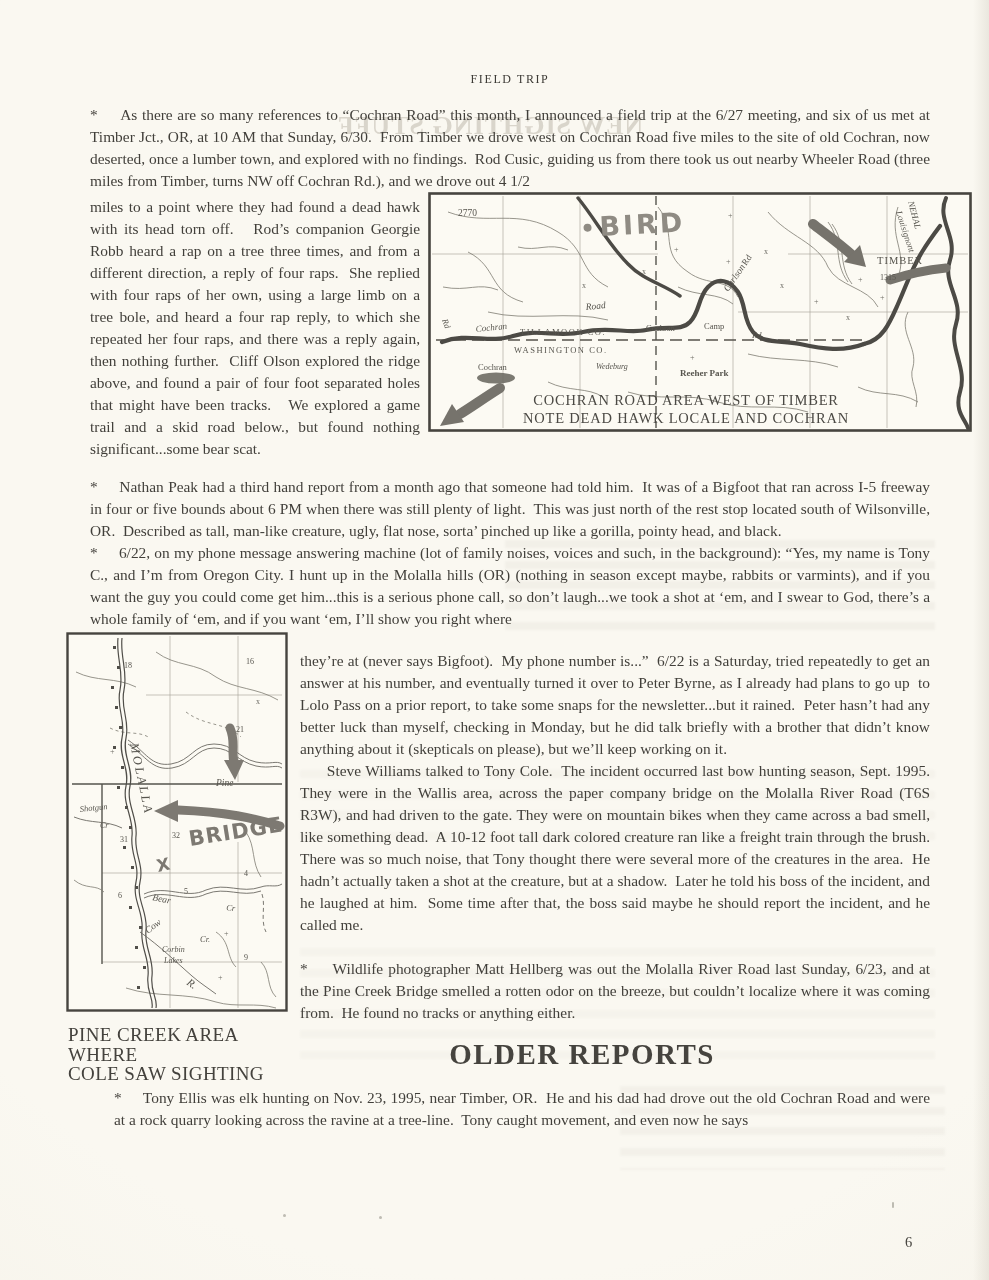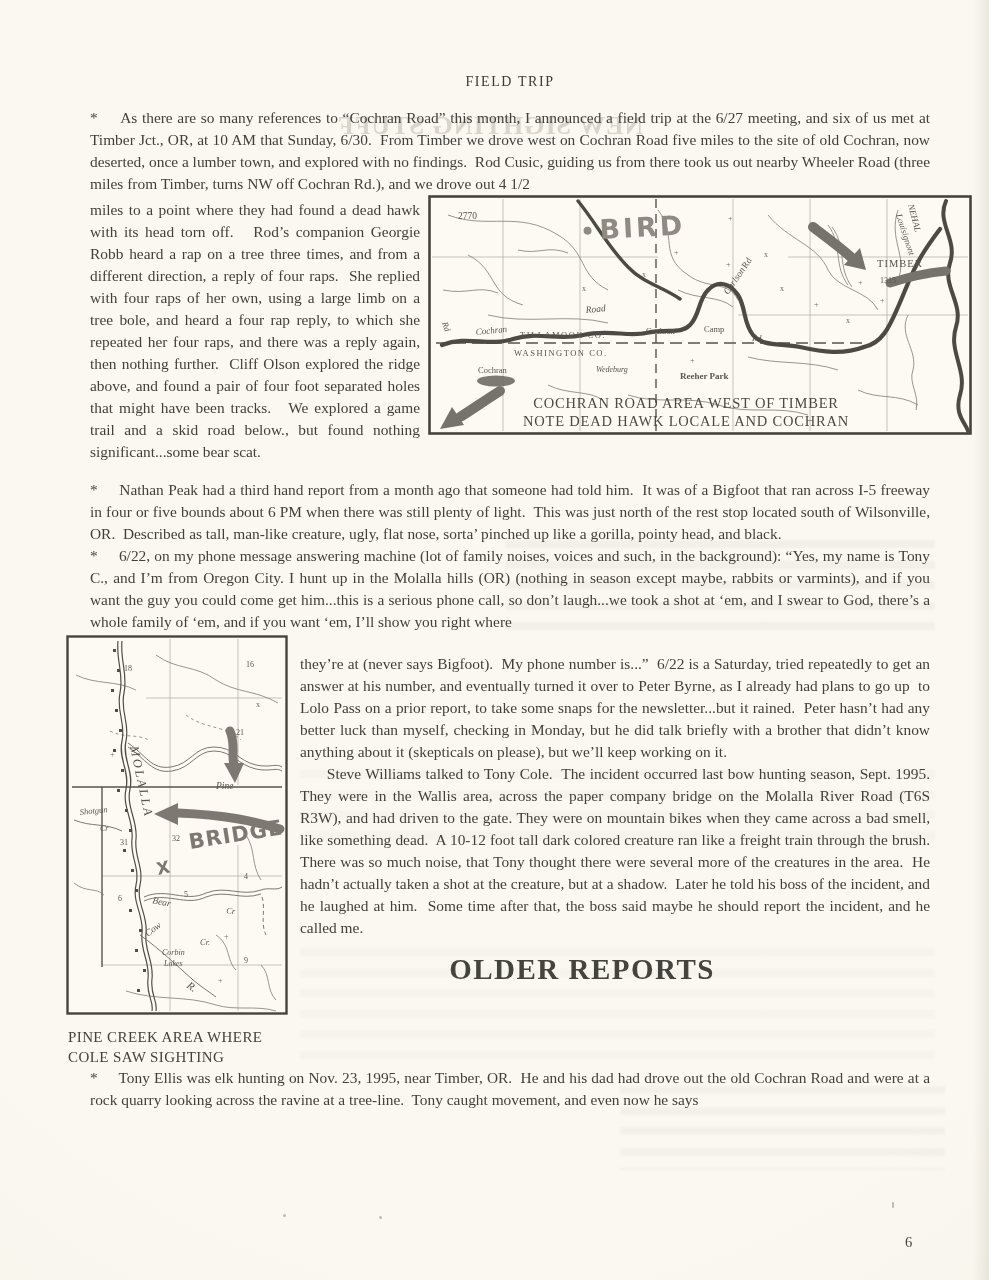--- a/index.html
+++ b/index.html
@@ -5,34 +5,34 @@
   *{box-sizing:border-box;}
   html,body{margin:0;padding:0;background:#cfccc2;}
   .page{
     position:relative;width:989px;height:1280px;overflow:hidden;
     background:radial-gradient(130% 105% at 50% 42%, #faf8f1 55%, #f2eee3 100%);
     font-family:"Liberation Serif", serif;color:#3f3d38;
   }
   .page::after{content:"";position:absolute;right:0;top:0;width:16px;height:100%;
     background:linear-gradient(to left, rgba(150,142,124,0.16), rgba(0,0,0,0));pointer-events:none;}
   .content{position:absolute;left:90px;top:0;width:840px;}
-  .title{margin:0;padding-top:74px;text-align:center;font-weight:normal;
-    font-size:14px;letter-spacing:1.6px;color:#3c3a35;}
+  .title{margin:16px;padding-top:56px;text-align:center;font-weight:normal;
+    font-size:12px;letter-spacing:1.6px;color:#3c3a35;}
   .p{margin:0;text-align:justify;white-space:pre-wrap;font-size:15.4px;line-height:22px;color:#413f3a;}
   .p1{margin-top:17px;}
   .p2{margin-top:4px;}
   .p3{margin-top:16px;}
   .p4a{}
   .p4b{margin-top:20px;}
   .p5{}
   .p6{margin-top:22px;}
-  .p7{margin-top:16px;clear:left;}
+  .p7{margin-top:16px;clear:left;margin-left:24px;}
   .fig1{float:right;width:544px;height:240px;margin:0 -42px 8px 8px;}
   .fig2{float:left;width:222px;margin:2px 12px 0 -24px;}
-  .m2cap{margin-top:9px;padding-left:2px;font-size:15px;line-height:19.5px;
+  .m2cap{margin-top:9px;padding-left:2px;font-size:19px;line-height:19.5px;
     letter-spacing:0.4px;color:#44423d;}
   .older{margin:14px 215px 0 0;text-align:right;font-size:29px;font-weight:bold;
     letter-spacing:1.5px;color:#45433e;}
   .pagenum{position:absolute;left:905px;top:1234px;font-size:14.5px;color:#45433e;}
   .ghost{position:absolute;pointer-events:none;transform:scaleX(-1);filter:blur(1.1px);
     background:repeating-linear-gradient(180deg, rgba(128,120,104,0.12) 0px, rgba(128,120,104,0.12) 8px,
       rgba(128,120,104,0) 8px, rgba(128,120,104,0) 20.5px);}
   .ghost-header{position:absolute;left:330px;top:111px;width:320px;text-align:center;
     transform:scaleX(-1);font-weight:bold;font-size:26px;letter-spacing:1px;
     color:rgba(148,141,124,0.32);filter:blur(0.7px);pointer-events:none;}
@@ -280,20 +280,21 @@
       <div class="m2cap">
         <div>PINE CREEK AREA WHERE</div>
         <div>COLE SAW SIGHTING</div>
       </div>
     </div>
 
     <p class="p p4b">they’re at (never says Bigfoot).  My phone number is...”  6/22 is a Saturday, tried repeatedly to get an answer at his number, and eventually turned it over to Peter Byrne, as I already had plans to go up  to Lolo Pass on a prior report, to take some snaps for the newsletter...but it rained.  Peter hasn’t had any better luck than myself, checking in Monday, but he did talk briefly with a brother that didn’t know anything about it (skepticals on please), but we’ll keep working on it.</p>
 
     <p class="p p5">      Steve Williams talked to Tony Cole.  The incident occurred last bow hunting season, Sept. 1995.  They were in the Wallis area, across the paper company bridge on the Molalla River Road (T6S R3W), and had driven to the gate. They were on mountain bikes when they came across a bad smell, like something dead.  A 10-12 foot tall dark colored creature ran like a freight train through the brush.  There was so much noise, that Tony thought there were several more of the creatures in the area.  He hadn’t actually taken a shot at the creature, but at a shadow.  Later he told his boss of the incident, and he laughed at him.  Some time after that, the boss said maybe he should report the incident, and he called me.</p>
 
+    <p class="p p6">*     Wildlife photographer Matt Hellberg was out the Molalla River Road last Sunday, 6/23, and at the Pine Creek Bridge smelled a rotten odor on the breeze, but couldn’t localize where it was coming from.  He found no tracks or anything either.</p>
 
     <h2 class="older">OLDER REPORTS</h2>
 
     <p class="p p7">*     Tony Ellis was elk hunting on Nov. 23, 1995, near Timber, OR.  He and his dad had drove out the old Cochran Road and were at a rock quarry looking across the ravine at a tree-line.  Tony caught movement, and even now he says</p>
 
   </div>
 
   <div class="pagenum">6</div>
 
 </div>

